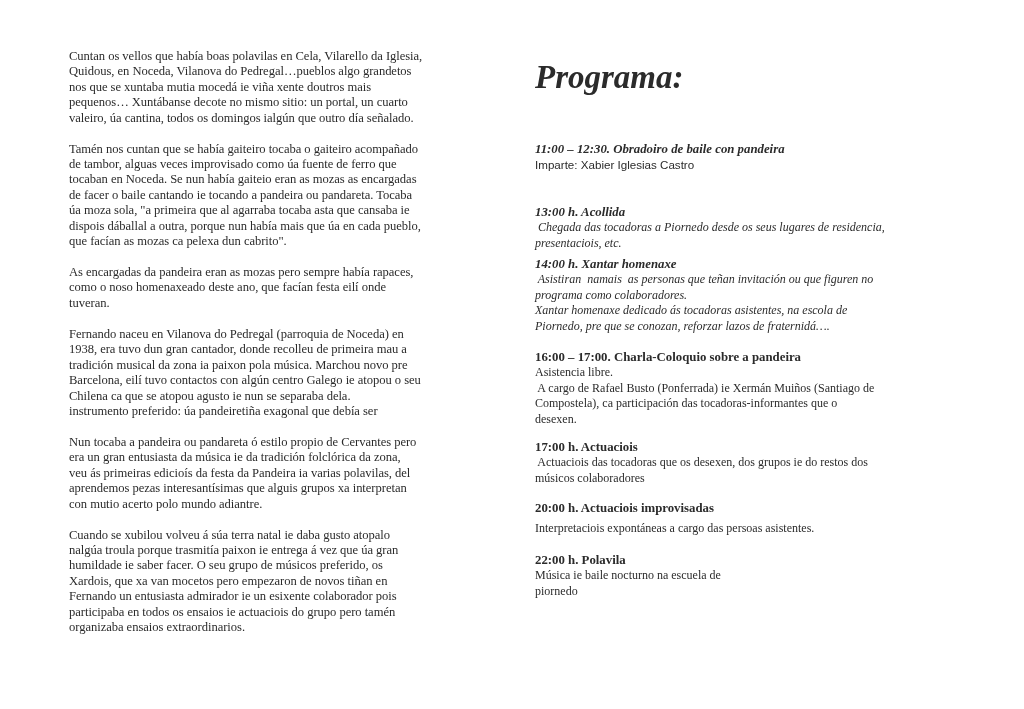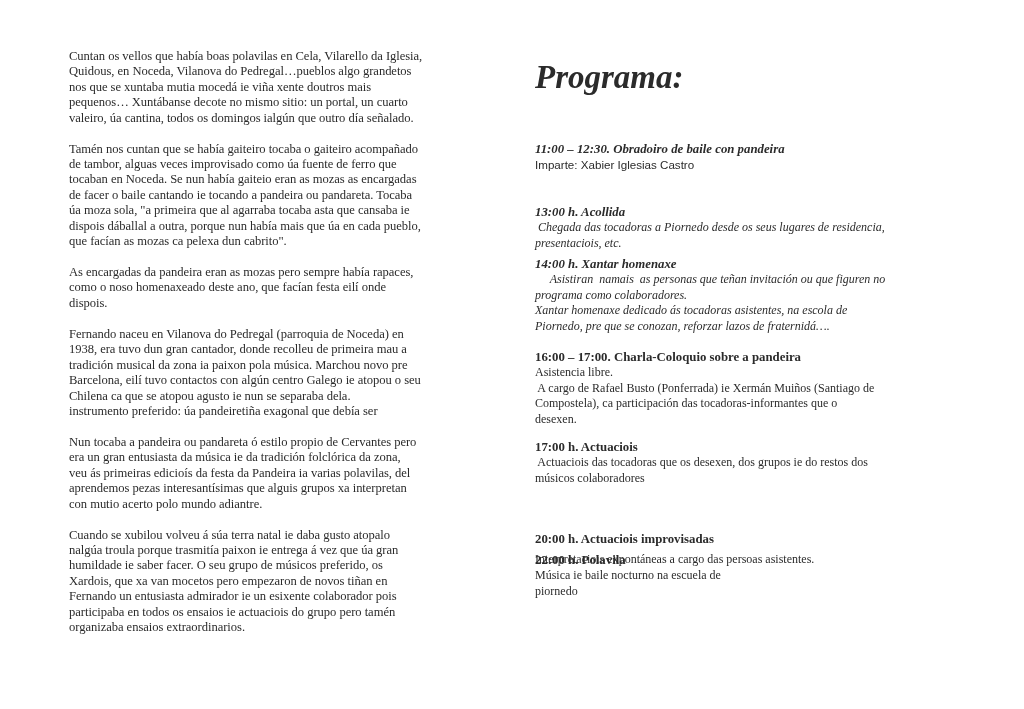--- a/index.html
+++ b/index.html
@@ -105,21 +105,21 @@
       <span class="ln">de tambor, alguas veces improvisado como úa fuente de ferro que</span>
       <span class="ln">tocaban en Noceda. Se nun había gaiteio eran as mozas as encargadas</span>
       <span class="ln">de  facer o baile cantando ie tocando a pandeira ou  pandareta. Tocaba</span>
       <span class="ln">úa moza  sola, "a primeira que al agarraba tocaba asta que cansaba ie</span>
       <span class="ln">dispois dáballal a outra, porque nun había mais que úa en cada pueblo,</span>
       <span class="ln">que facían as mozas ca pelexa dun cabrito".</span>
     </p>
     <p class="para">
       <span class="ln">As encargadas da pandeira eran as  mozas pero sempre había  rapaces,</span>
       <span class="ln">como o noso homenaxeado deste ano, que facían festa eilí onde</span>
-      <span class="ln">dispois.</span>
+      <span class="ln">tuveran.</span>
     </p>
     <p class="para">
       <span class="ln">Fernando  naceu en Vilanova do Pedregal (parroquia de Noceda) en</span>
       <span class="ln">1938, era tuvo dun gran cantador, donde recolleu de primeira mau a</span>
       <span class="ln">tradición musical da zona ia paixon pola música. Marchou novo pre</span>
       <span class="ln">Barcelona, eilí  tuvo contactos con algún centro Galego ie atopou  o seu</span>
       <span class="ln">Chilena ca que se atopou agusto ie nun se separaba dela.</span>
       <span class="ln">instrumento preferido: úa pandeiretiña exagonal que debía ser</span>
     </p>
     <p class="para">
@@ -149,41 +149,41 @@
     </div>
 
     <div class="item" style="top:142px;">
       <span class="heading ital">13:00 h. Acollida</span>
       <span class="line ital" style="white-space:pre;"> Chegada das tocadoras a Piornedo desde os seus lugares de residencia,</span>
       <span class="line ital">presentaciois, etc.</span>
     </div>
 
     <div class="item" style="top:194px;">
       <span class="heading ital">14:00 h. Xantar homenaxe</span>
-      <span class="line ital" style="white-space:pre;margin-left:12px;"> Asistiran  namais  as personas que teñan invitación ou que figuren no</span>
+      <span class="line ital" style="white-space:pre;"> Asistiran  namais  as personas que teñan invitación ou que figuren no</span>
       <span class="line ital">programa como colaboradores.</span>
       <span class="line ital">Xantar homenaxe dedicado ás tocadoras asistentes, na escola de</span>
       <span class="line ital">Piornedo, pre que se conozan,  reforzar lazos de fraternidá….</span>
     </div>
 
     <div class="item" style="top:287px;">
       <span class="heading">16:00 – 17:00. Charla-Coloquio sobre a pandeira</span>
       <span class="line">Asistencia libre.</span>
       <span class="line" style="white-space:pre;"> A cargo de Rafael Busto (Ponferrada) ie Xermán Muiños (Santiago de</span>
       <span class="line">Compostela), ca participación das tocadoras-informantes que o</span>
       <span class="line">desexen.</span>
     </div>
 
     <div class="item" style="top:377px;">
       <span class="heading">17:00 h. Actuaciois</span>
       <span class="line" style="white-space:pre;"> Actuaciois das tocadoras que os desexen, dos grupos ie do restos dos</span>
       <span class="line">músicos colaboradores</span>
     </div>
 
-    <div class="item" style="top:438px;margin-top:31px;">
+    <div class="item" style="top:438px;">
       <span class="heading" style="margin-bottom:5px;">20:00 h. Actuaciois improvisadas</span>
       <span class="line">Interpretaciois expontáneas a cargo das persoas asistentes.</span>
     </div>
 
     <div class="item" style="top:490px;">
       <span class="heading">22:00 h. Polavila</span>
       <span class="line">Música ie baile nocturno na escuela de</span>
       <span class="line">piornedo</span>
     </div>
   </div>

